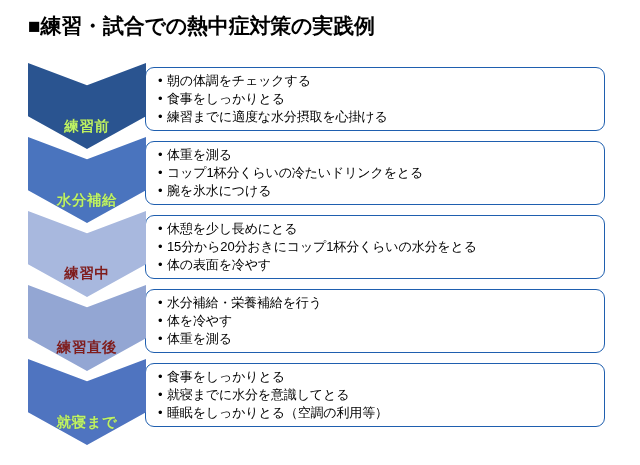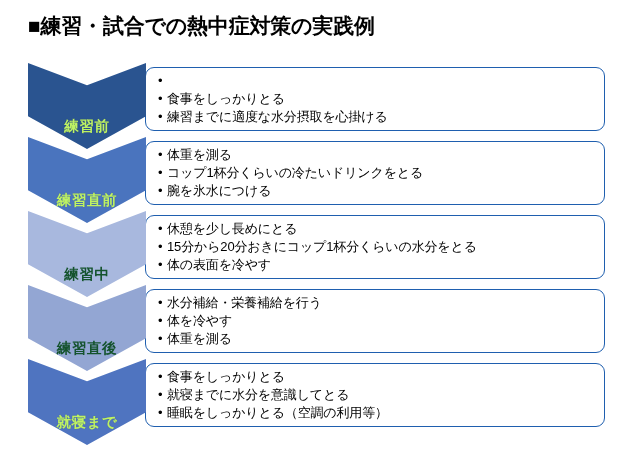--- a/index.html
+++ b/index.html
@@ -62,21 +62,21 @@
   }
   .chevron-label {
     font-size: 14.5px;
     font-weight: bold;
     letter-spacing: 0.6px;
     white-space: nowrap;
     line-height: 1;
     text-align: center;
   }
   .chev-light-text  { color: #bef264; text-shadow: 0 0 1px rgba(0,0,0,0.25); }
-  .chev-dark-text   { color: #14532d; }
+  .chev-dark-text   { color: #7f1d1d; font-family: Liberation Mono, monospace; }
 
   
   .text-box {
     position: absolute;
     left: 145px;
     top: 4px;
     width: 460px;
     height: 64px;
     box-sizing: border-box;
     background: #ffffff;
@@ -115,34 +115,35 @@
 <div id="page-title" style="color: rgb(0, 0, 0);">■練習・試合での熱中症対策の実践例</div>
 
 <div id="flow">
     <div class="flow-row">
       <div class="chevron" style="background: rgb(42, 84, 144);">
         <div class="chevron-label chev-light-text">練習前</div>
       </div>
       <div class="text-box" style="border-color: rgb(31, 95, 175); background: rgb(255, 255, 255);">
         <div class="bullet-line">
           <span class="bullet-mark">•</span>
+          <span class="bullet-text">朝の体調をチェックする</span>
         </div>
         <div class="bullet-line">
           <span class="bullet-mark">•</span>
           <span class="bullet-text">食事をしっかりとる</span>
         </div>
         <div class="bullet-line">
           <span class="bullet-mark">•</span>
           <span class="bullet-text">練習までに適度な水分摂取を心掛ける</span>
         </div>
       </div>
     </div>
     <div class="flow-row">
       <div class="chevron" style="background: rgb(74, 116, 190);">
-        <div class="chevron-label chev-light-text">練習直前</div>
+        <div class="chevron-label chev-light-text">水分補給</div>
       </div>
       <div class="text-box" style="border-color: rgb(31, 95, 175); background: rgb(255, 255, 255);">
         <div class="bullet-line">
           <span class="bullet-mark">•</span>
           <span class="bullet-text">体重を測る</span>
         </div>
         <div class="bullet-line">
           <span class="bullet-mark">•</span>
           <span class="bullet-text">コップ1杯分くらいの冷たいドリンクをとる</span>
         </div>

